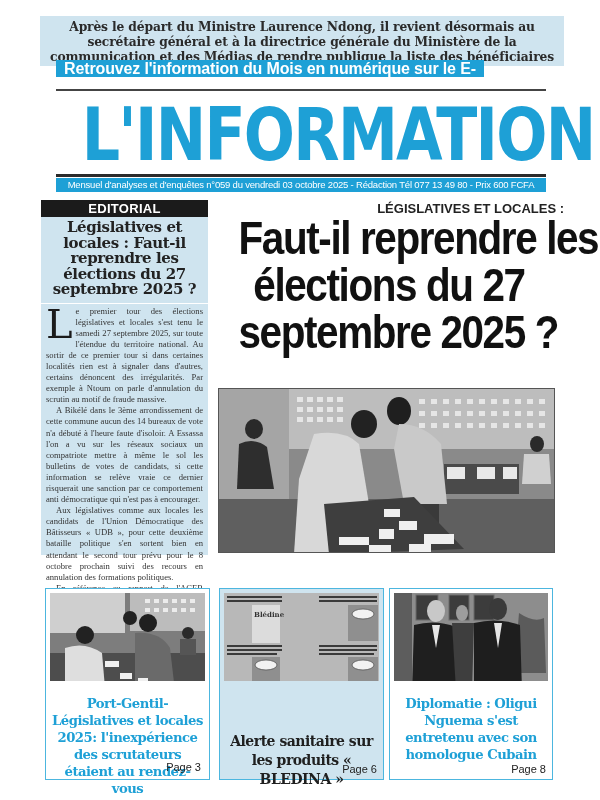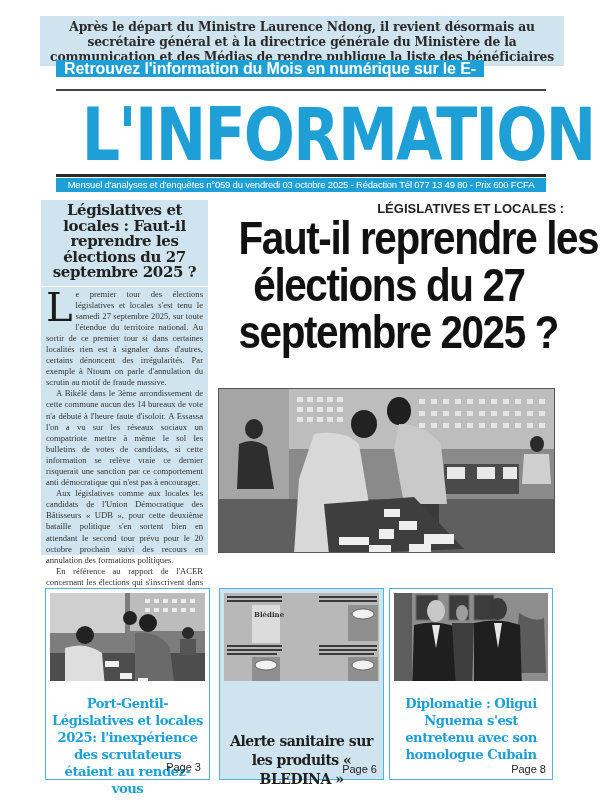--- a/index.html
+++ b/index.html
@@ -130,26 +130,27 @@
 
 <div class="masthead">L'INFORMATION DU MOIS</div>
 
 <div class="rule-masthead"></div>
 
 <div class="issue-bar">
   <span>Mensuel d'analyses et d'enquêtes n°059 du vendredi 03 octobre 2025 - Rédaction Tél 077 13 49 80 - Prix 600 FCFA</span>
 </div>
 
 <div class="editorial">
+  <div class="editorial-header">EDITORIAL</div>
   <div class="editorial-title">Législatives et locales : Faut-il reprendre les élections du 27 septembre 2025 ?</div>
   <div class="editorial-divider"></div>
   <div class="editorial-body">
     <p class="first"><span class="dropcap">L</span><span>e premier tour des élections législatives et locales s'est tenu le samedi 27 septembre 2025, sur toute l'étendue du territoire national. Au sortir de ce premier tour si dans certaines localités rien est à signaler dans d'autres, certains dénoncent des irrégularités. Par exemple à Ntoum on parle d'annulation du scrutin au motif de fraude massive.</span></p>
     <p>A Bikélé dans le 3ème arrondissement de cette commune aucun des 14 bureaux de vote n'a débuté à l'heure faute d'isoloir. A Essassa l'on a vu sur les réseaux sociaux un compatriote mettre à même le sol les bulletins de votes de candidats, si cette information se relève vraie ce dernier risquerait une sanction par ce comportement anti démocratique qui n'est pas à encourager.</p>
-    <p>Aux législatives comme aux locales les candidats de l'Union Démocratique des Bâtisseurs « UDB », pour cette deuxième bataille politique s'en sortent bien en attendant le second tour prévu pour le 20 octobre prochain suivi des recours en annulation des formations politiques.</p>
+    <p>Aux législatives comme aux locales les candidats de l'Union Démocratique des Bâtisseurs « UDB », pour cette deuxième bataille politique s'en sortent bien en attendant le second tour prévu pour le 8 octobre prochain suivi des recours en annulation des formations politiques.</p>
     <p>En référence au rapport de l'ACER concernant les élections qui s'inscrivent dans le chronogramme de fin de transition au Gabon visant à restaurer l'ordre constitutionnel et la démocratie.</p>
     <p>L'ACER invite par conséquent la CNOCER à rectifier toute erreur matérielle ayant affecté les résultats annoncés par le Ministre de l'Intérieur.</p>
     <div class="signature">La rédaction</div>
   </div>
 </div>
 
 <div class="kicker">LÉGISLATIVES ET LOCALES :</div>
 <div class="headline">
   <span>Faut-il reprendre les</span>
   <span>élections du 27</span>

